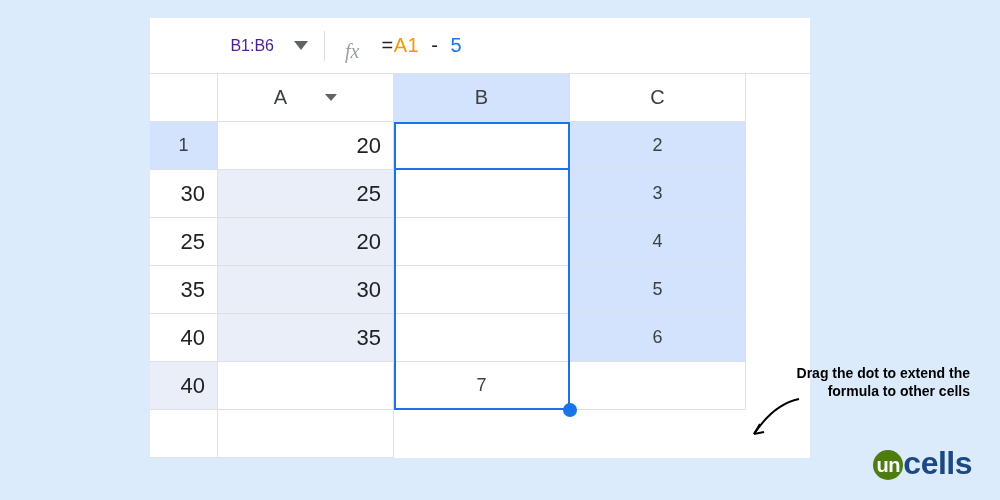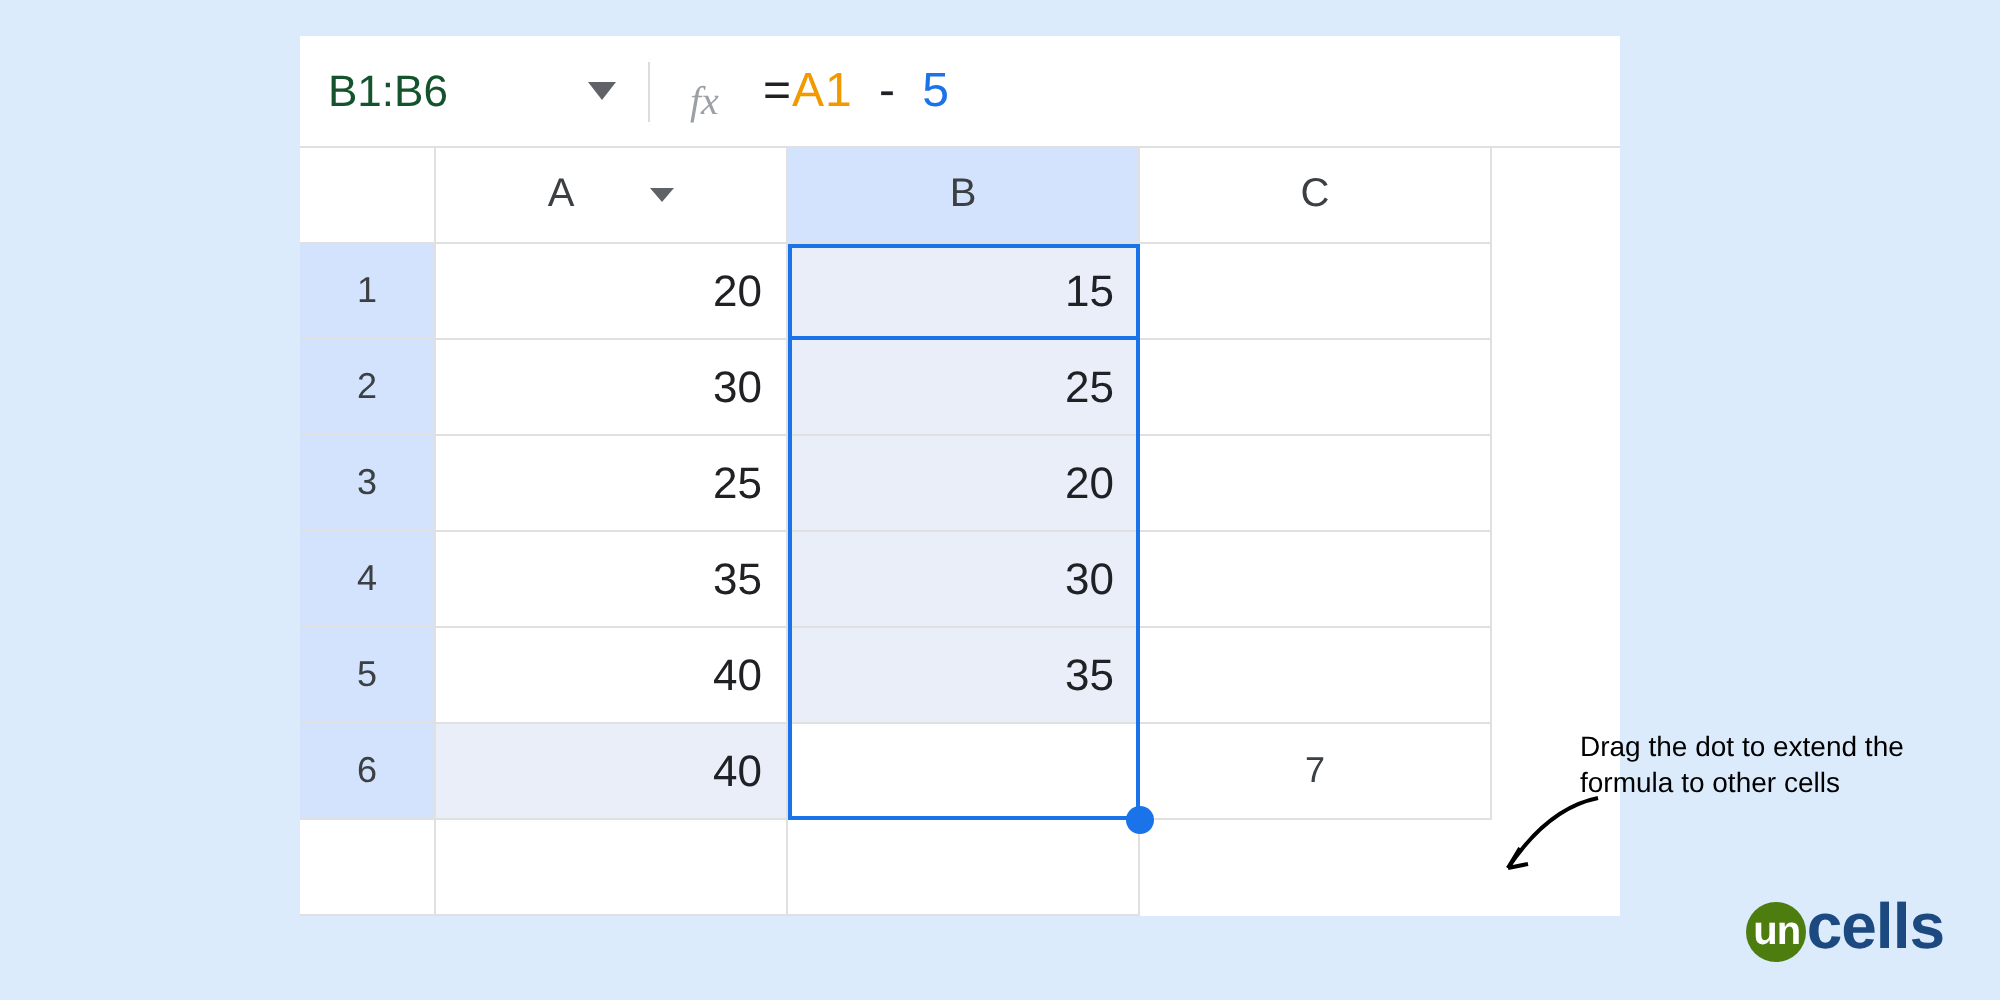--- a/index.html
+++ b/index.html
@@ -20,23 +20,24 @@
     }
     .toolbar {
       display: flex;
       align-items: center;
       height: 56px;
       border-bottom: 1px solid #e0e0e0;
       padding-left: 14px;
       gap: 10px;
     }
     .name-box {
-      font-size: 22px;
-      color: #14532d;
+      font-size: 16px;
+      color: #4c1d95;
       min-width: 110px;
+      text-align: right;
     }
     .dropdown-caret {
       width: 0; height: 0;
       border-left: 7px solid transparent;
       border-right: 7px solid transparent;
       border-top: 9px solid #5f6368;
       margin-left: 10px;
       margin-right: 6px;
     }
     .vdiv {
@@ -45,21 +46,21 @@
     .fx {
       font-style: italic;
       font-family: Georgia, serif;
       color: #9aa0a6;
       font-size: 20px;
       margin-left: 10px;
       margin-right: 12px;
       margin-top: 11px;
     }
     .formula {
-      font-size: 24px;
+      font-size: 20px;
       letter-spacing: 0.5px;
     }
     .f-eq { color: #202124; }
     .f-ref { color: #f29900; }
     .f-op { color: #202124; margin: 0 6px; }
     .f-num { color: #1a73e8; }
     .grid {
       display: grid;
       grid-template-columns: 68px 176px 176px 176px;
       grid-auto-rows: 48px;
@@ -133,23 +134,23 @@
       background: #1a73e8;
       border-radius: 50%;
       z-index: 5;
     }
     .annotation {
       position: absolute;
       left: 640px;
       top: 290px;
       width: 180px;
       font-size: 14px;
-      font-weight: 400;
+      font-weight: 700;
       color: #000;
-      text-align: left;
+      text-align: right;
       line-height: 1.3;
     }
     .arrow {
       position: absolute;
       left: 594px;
       top: 320px;
       width: 60px;
       height: 50px;
       z-index: 4;
     }
@@ -198,21 +199,20 @@
     </div>
     <div class="hdr sel">
       <span>B</span>
     </div>
     <div class="hdr">
       <span>C</span>
     </div>
 
     <div class="rowhdr sel">1</div>
     <div class="cell">20</div>
-    <div class="cell selcol">15</div>
     <div class="cell"></div>
 
     <div class="rowhdr sel">2</div>
     <div class="cell">30</div>
     <div class="cell selcol">25</div>
     <div class="cell"></div>
 
     <div class="rowhdr sel">3</div>
     <div class="cell">25</div>
     <div class="cell selcol">20</div>

